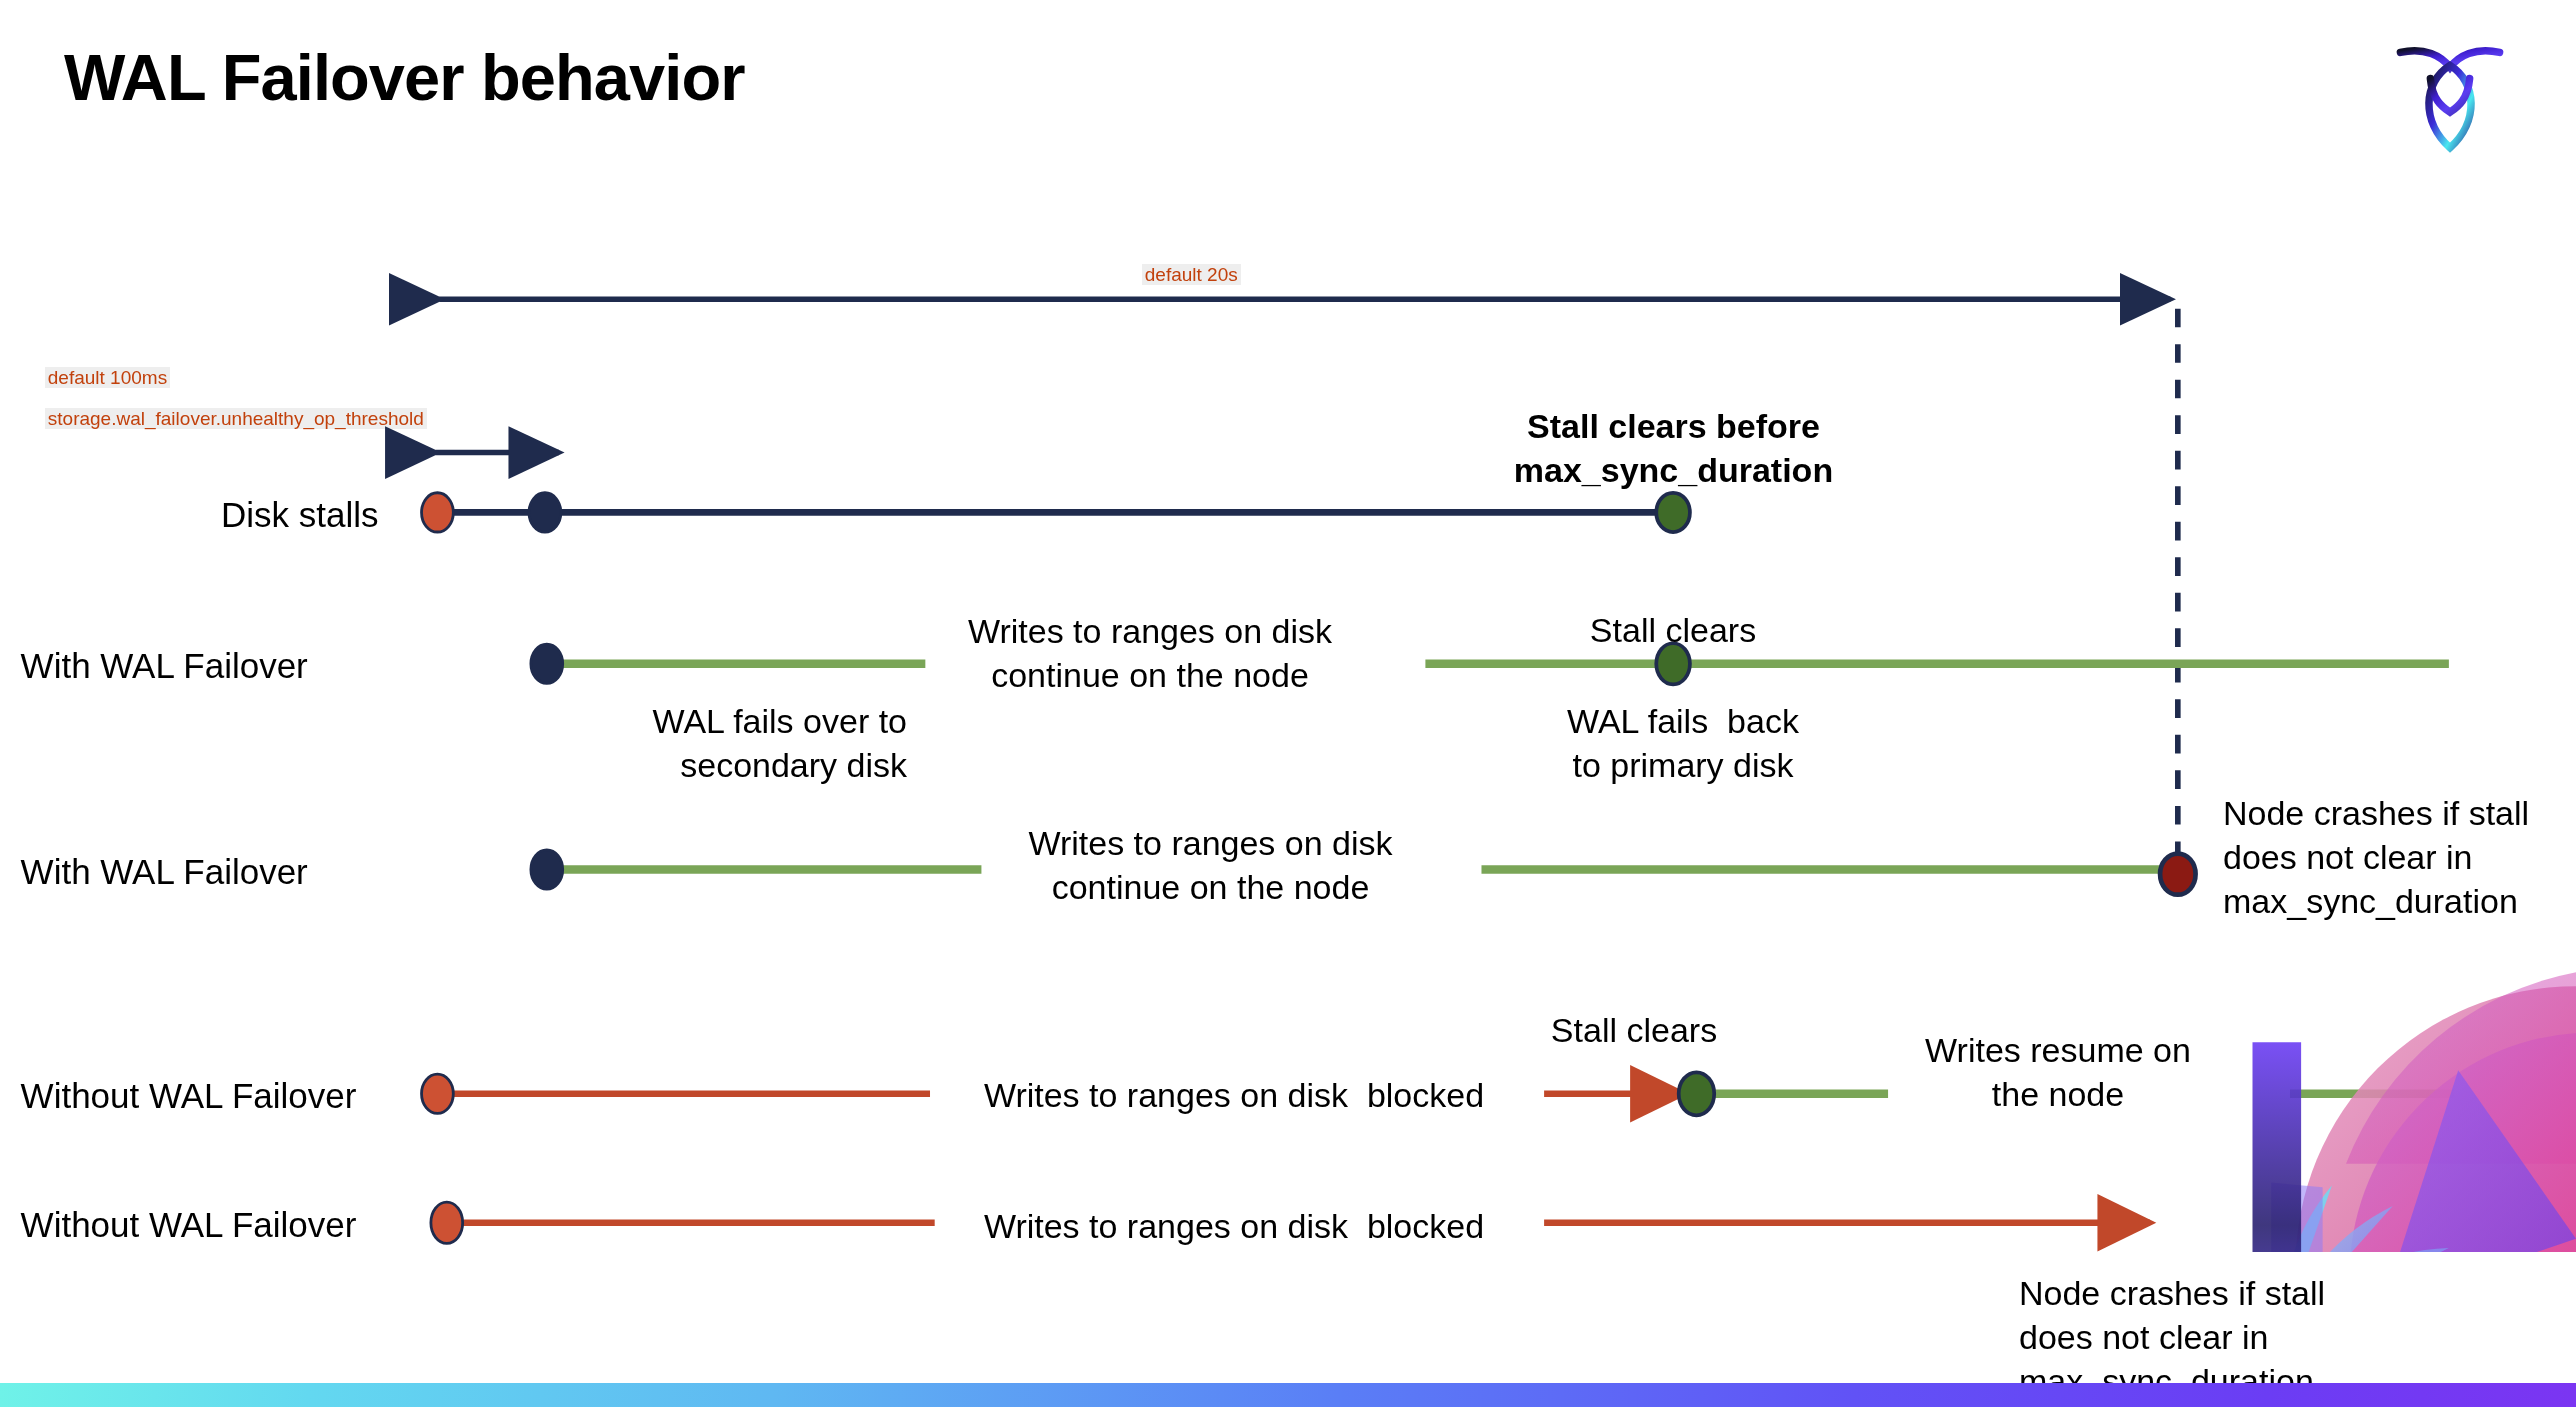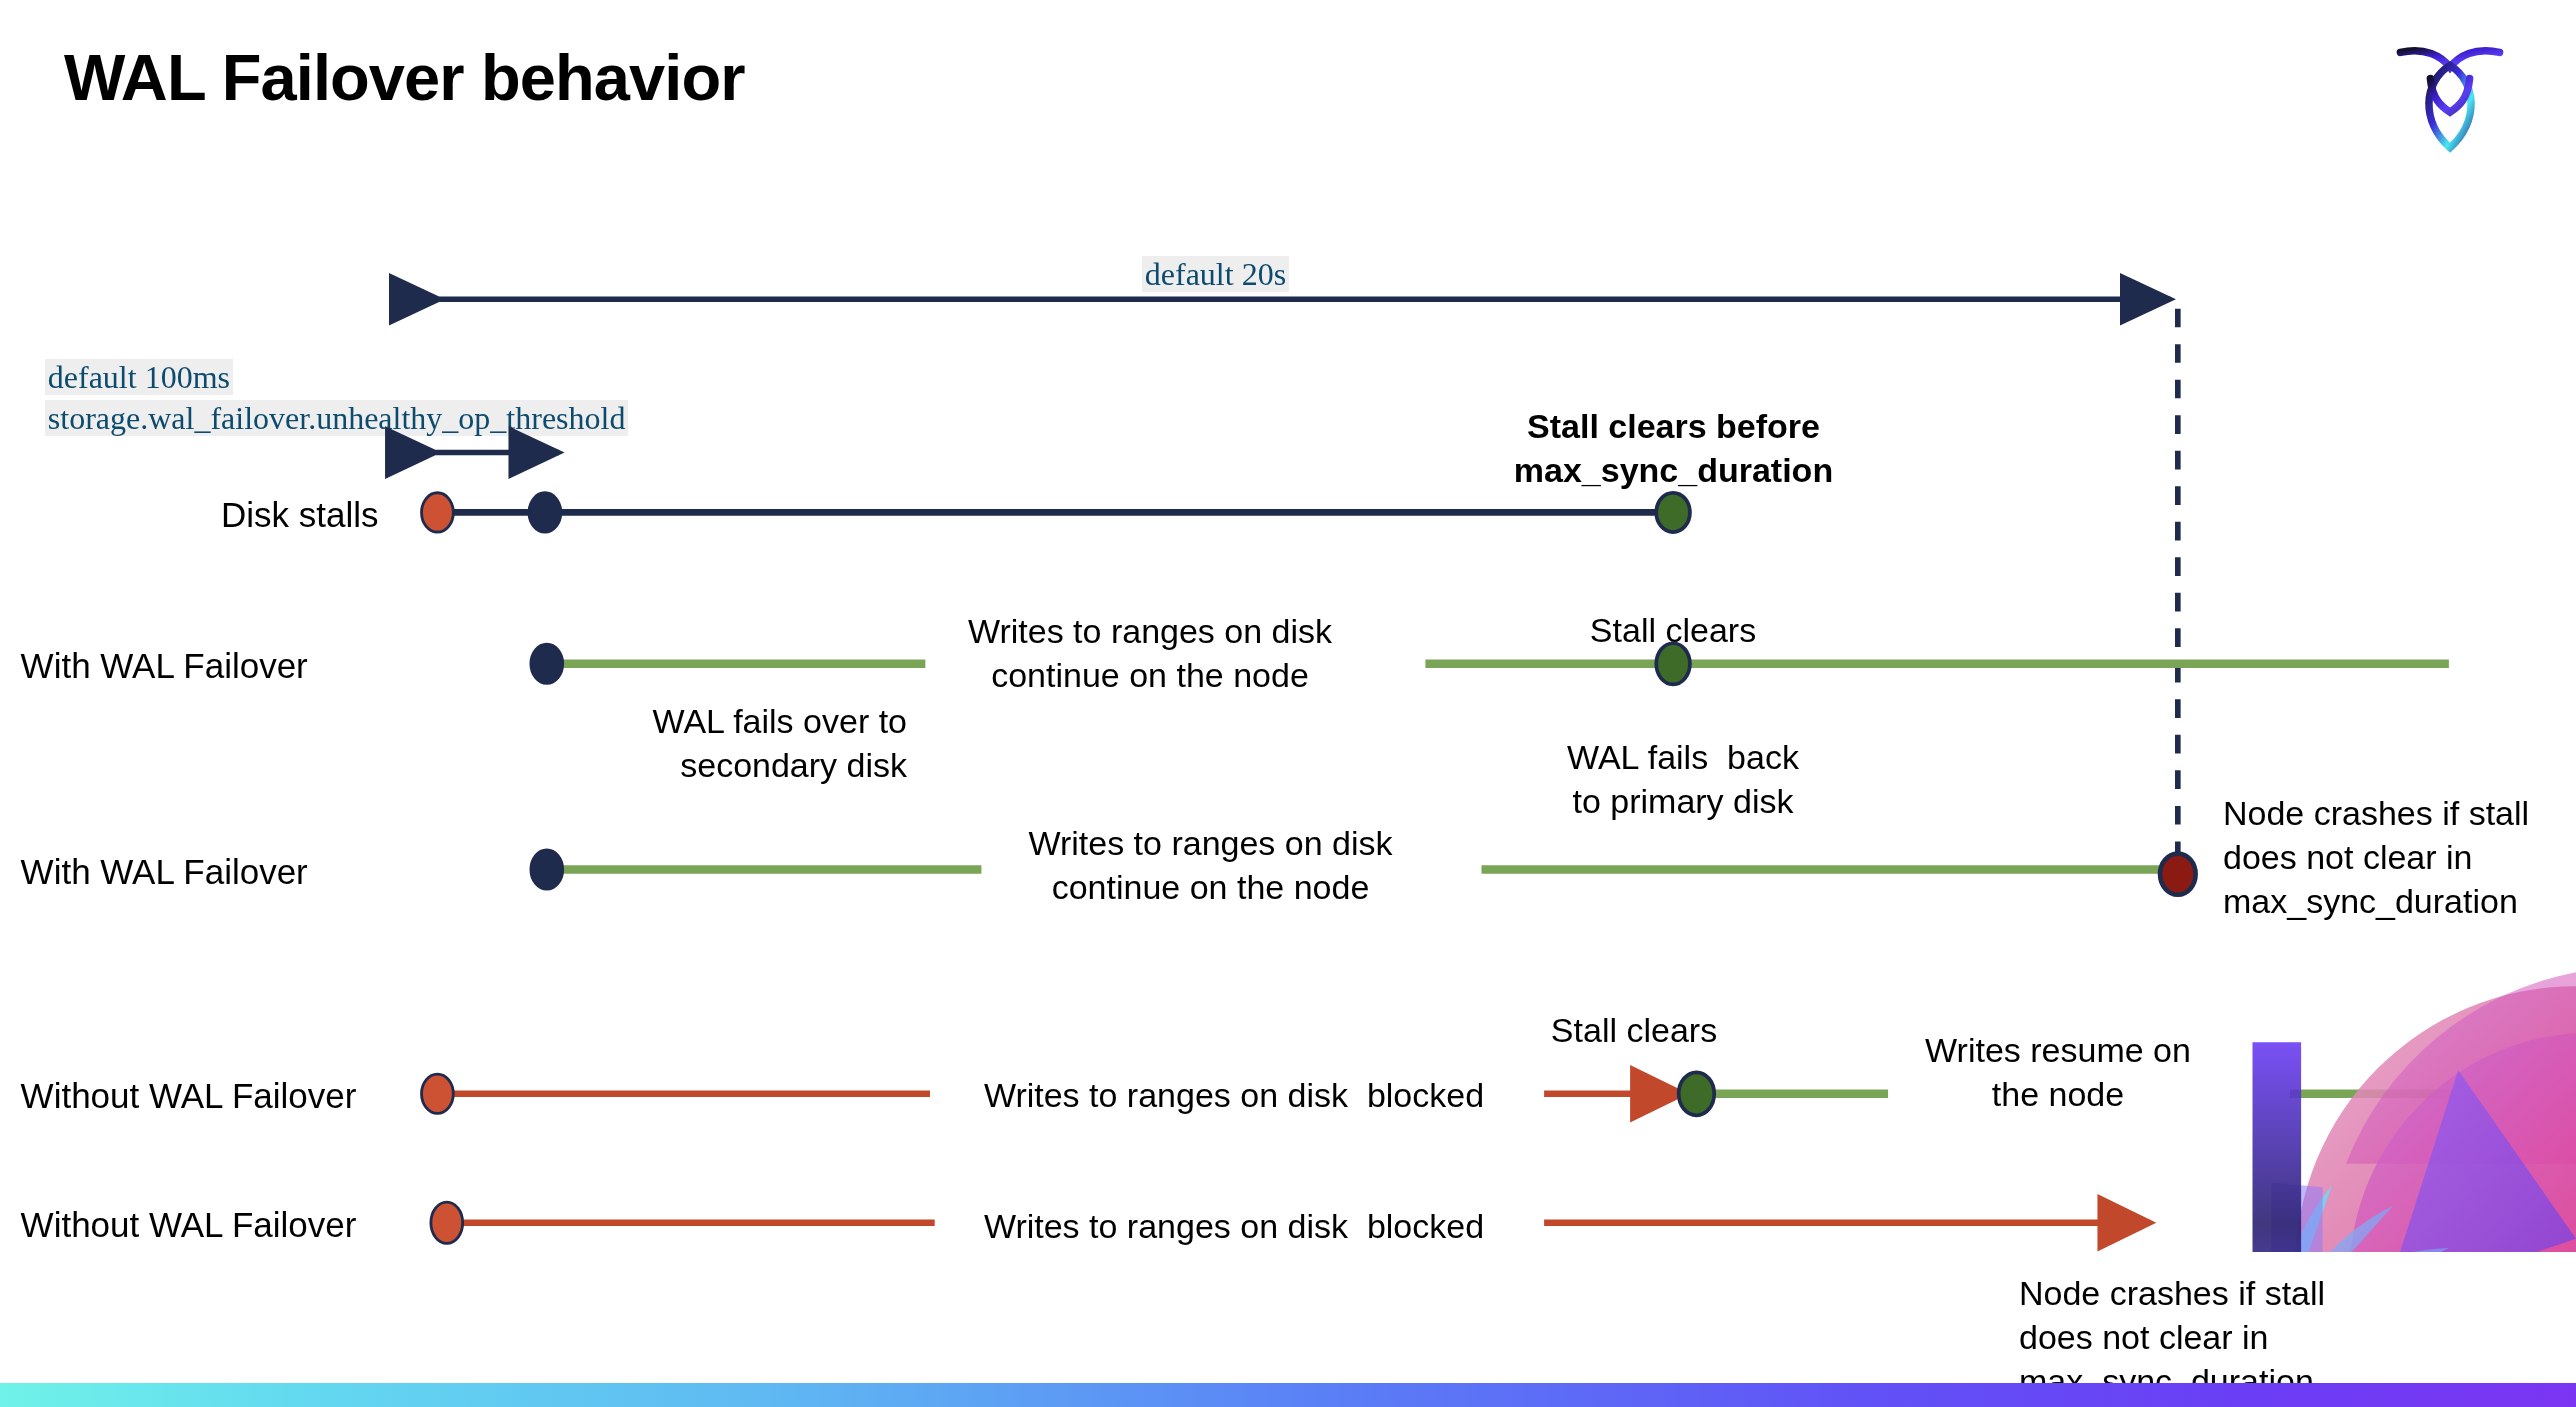--- a/index.html
+++ b/index.html
@@ -13,22 +13,22 @@
     white-space:nowrap;
   }
 
   
   #brand-logo{position:absolute;left:2389px;top:28px;width:122px;height:131px;}
 
   
   #diagram-svg{position:absolute;left:0;top:0;width:2576px;height:1408px;}
 
   
-  .code-ann{position:absolute;font-family:Liberation Serif, serif;
-            font-size:32px;line-height:41px;color:#0c4a6e;white-space:nowrap;}
+  .code-ann{position:absolute;font-family:Liberation Sans, sans-serif;
+            font-size:19px;line-height:41px;color:#c2410c;white-space:nowrap;}
   .code-ann span{background:#eeeeee;padding:0 2.8px;}
 
   #ann-maxsync{left:1142px;top:254px;text-align:left;}
   #ann-unhealthy{left:45px;top:357px;}
 
   
   .dlabel{position:absolute;font-size:34px;line-height:44px;color:#000;
           white-space:pre;}
   .dlabel.c{text-align:center;}
   .dlabel.l{text-align:left;}
@@ -217,21 +217,21 @@
 <div class="rowname" style="left:20.6px;top:1204px;">Without WAL Failover</div>
 
 <div class="dlabel c" style="left:1496px;top:404px;width:355px;font-weight:bold;">Stall clears before
 max_sync_duration</div>
 
 <div class="dlabel c" style="left:935px;top:609px;width:430px;">Writes to ranges on disk
 continue on the node</div>
 <div class="dlabel c" style="left:1533px;top:608px;width:280px;">Stall clears</div>
 <div class="dlabel c" style="left:477px;top:699px;width:430px;text-align:right;">WAL fails over to
 secondary disk</div>
-<div class="dlabel c" style="left:1496px;top:699px;width:374px;margin-top:36px;">WAL fails  back
+<div class="dlabel c" style="left:1496px;top:699px;width:374px;">WAL fails  back
 to primary disk</div>
 
 <div class="dlabel c" style="left:991px;top:821px;width:439px;">Writes to ranges on disk
 continue on the node</div>
 <div class="dlabel l" style="left:2223px;top:791px;width:355px;">Node crashes if stall
 does not clear in
 max_sync_duration</div>
 
 <div class="dlabel c" style="left:944px;top:1073px;width:580px;">Writes to ranges on disk  blocked</div>
 <div class="dlabel c" style="left:1494px;top:1008px;width:280px;">Stall clears</div>

